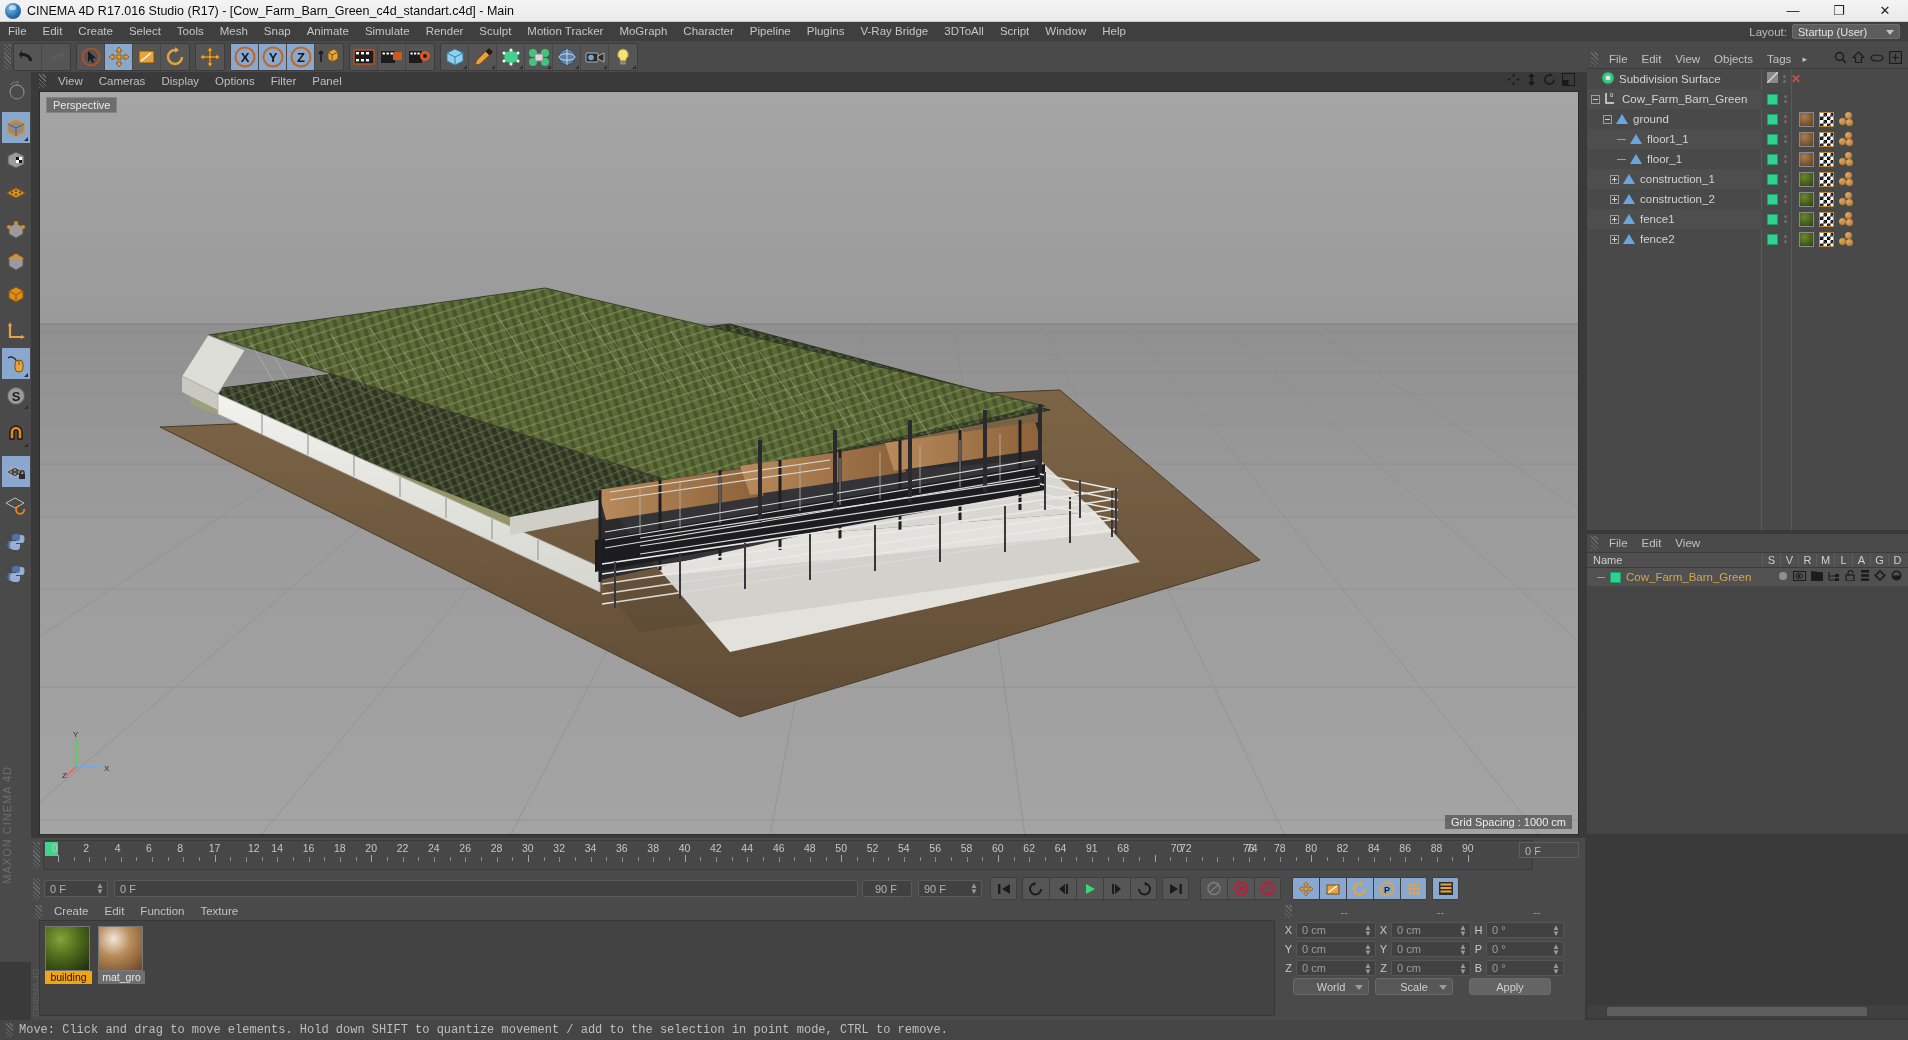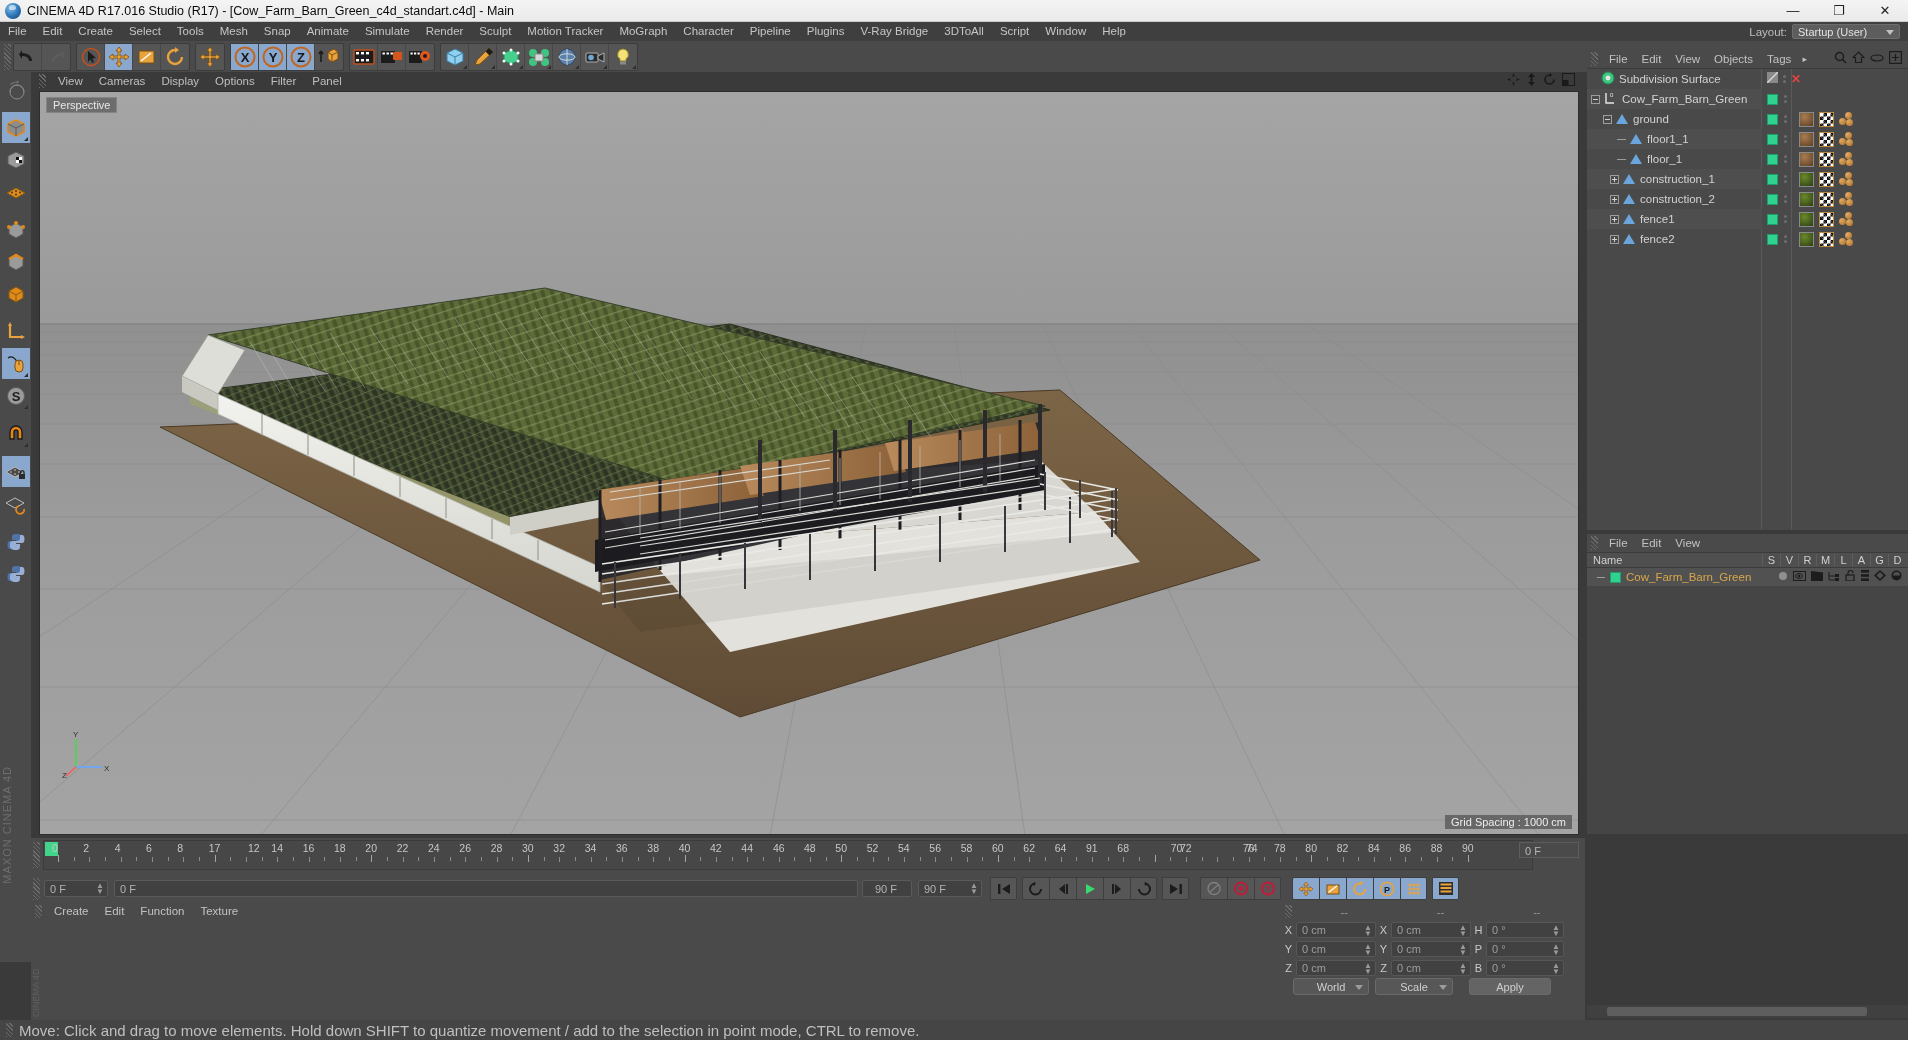--- a/index.html
+++ b/index.html
@@ -215,21 +215,21 @@
   .cbtn{height:17px;background:#575757;border:1px solid #6a6a6a;border-radius:3px;
      font-size:11px;color:#cfcfcf;display:flex;align-items:center;justify-content:center;position:relative;}
   .cbtn .cv{position:absolute;right:5px;top:6px;border-left:4px solid transparent;
      border-right:4px solid transparent;border-top:5px solid #9b9b9b;}
 
   
   .status{position:absolute;left:0;top:1020px;width:1908px;height:20px;background:#454545;
      display:flex;align-items:center;}
   .st-grip{width:7px;height:14px;margin:0 6px;
      background-image:repeating-linear-gradient(45deg,#6b6b6b 0 1px,transparent 1px 3px);}
-  .st-txt{font-size:15px;color:#bfbfbf;}
+  .st-txt{font-size:12px;color:#bfbfbf;font-family:Liberation Mono, monospace;}
 
   .bscroll{position:absolute;left:1587px;top:1005px;width:321px;height:13px;background:#404040;}
   .bscroll i{position:absolute;left:20px;top:2px;width:260px;height:9px;background:#5e5e5e;border-radius:2px;}
 </style>
 </head>
 <body>
 
 <div id="app">
 
   <div class="titlebar">
@@ -1459,20 +1459,30 @@
 
   <div class="mm">
     <div class="mm-menu">
       <div class="mm-grip"></div>
       <div class="mm-mi">Create</div>
       <div class="mm-mi">Edit</div>
       <div class="mm-mi">Function</div>
       <div class="mm-mi">Texture</div>
     </div>
     <div class="mm-side">CINEMA 4D</div>
+    <div class="mm-body">
+      <div class="mat-item">
+        <div class="mat-sph green"></div>
+        <div class="mat-name sel">building</div>
+      </div>
+      <div class="mat-item">
+        <div class="mat-sph brown"></div>
+        <div class="mat-name un">mat_gro</div>
+      </div>
+    </div>
   </div>
 
   <div class="coord">
     <div class="coord-head">
       <div class="coord-grip"></div>
       <span class="coord-h">--</span>
       <span class="coord-h">--</span>
       <span class="coord-h">--</span>
     </div>
 

